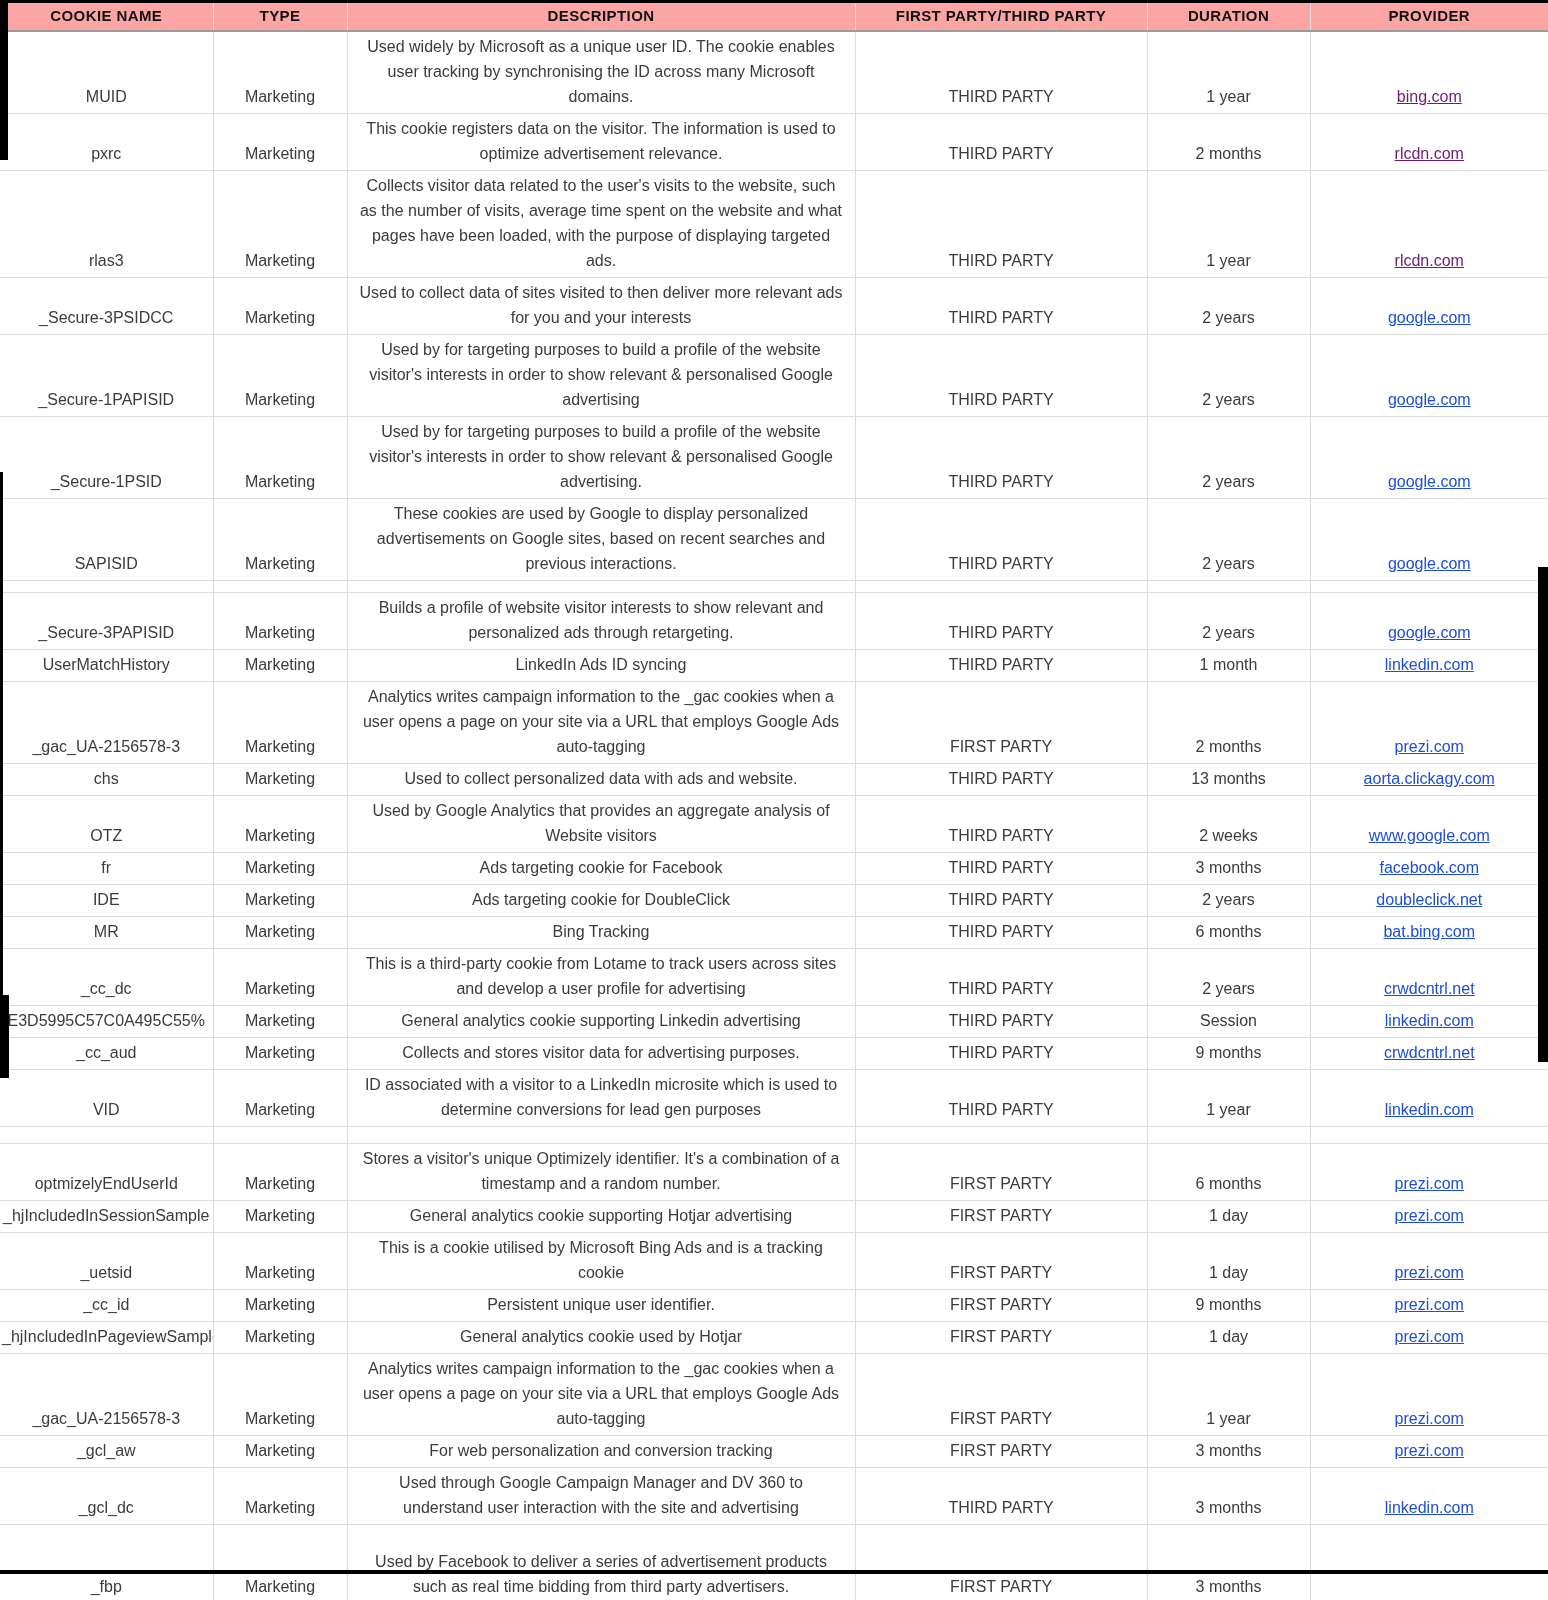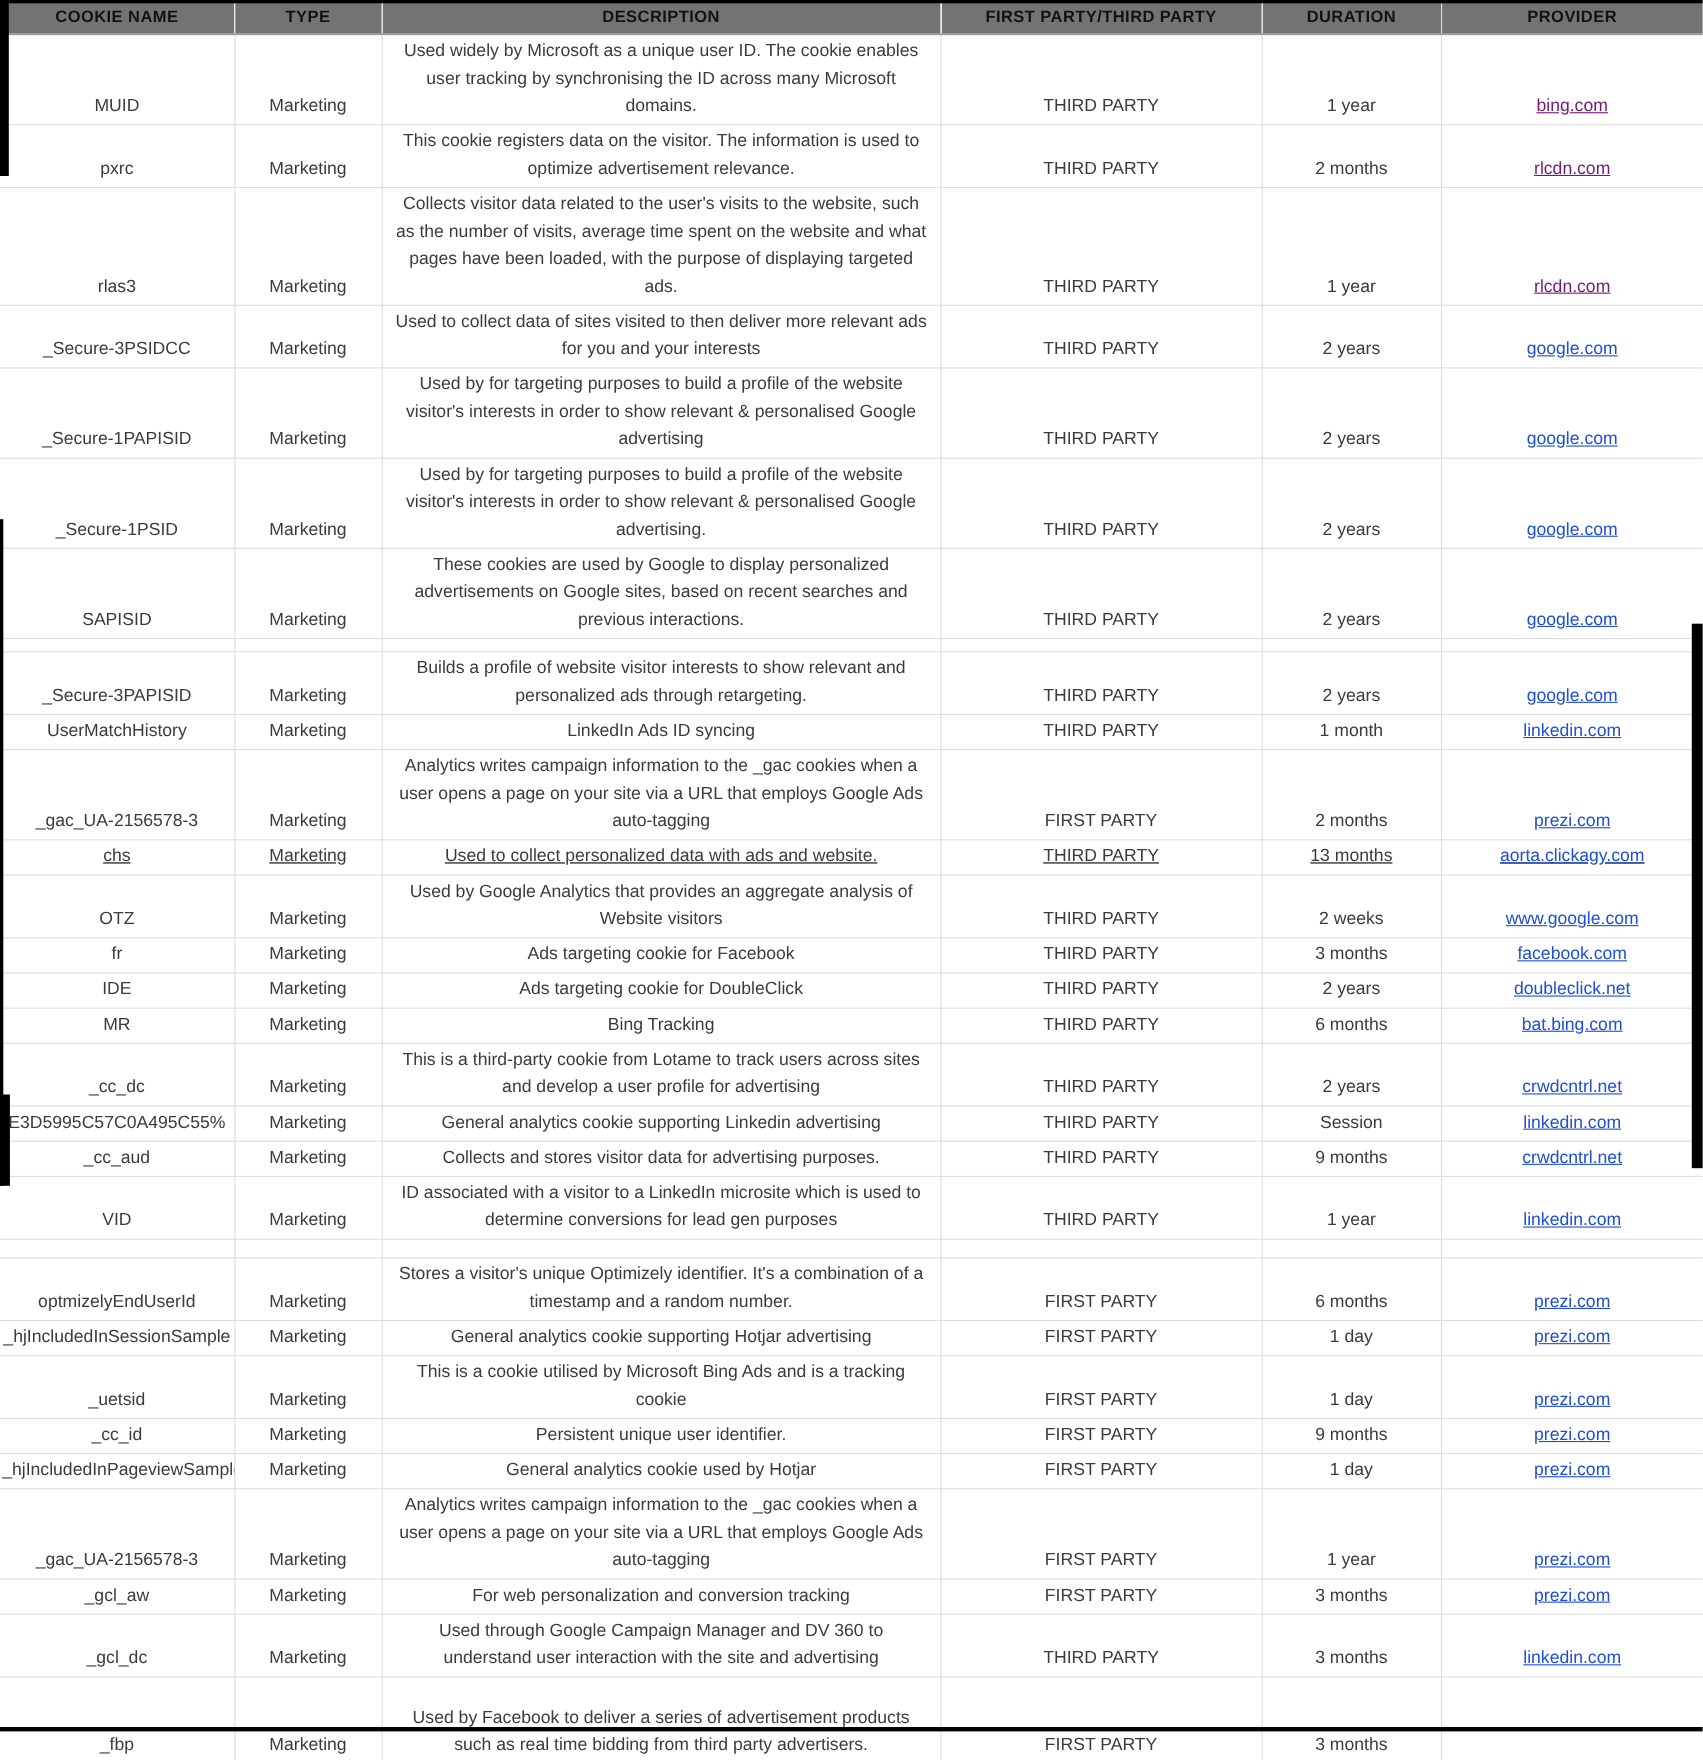--- a/index.html
+++ b/index.html
@@ -16,21 +16,21 @@
     table-layout: fixed;
     width: 1548px;
     margin-top: 2px;
   }
   th, td { border: 1px solid #dcdcdc; box-sizing: border-box; }
   th:first-child, td:first-child { border-left: none; }
   th:last-child, td:last-child { border-right: none; }
   thead th {
     border-top: none;
     border-bottom: 2px solid #9b9b9b;
-    background: #737373;
+    background: #fca5a5;
     color: #121212;
     font-size: 15px;
     font-weight: 700;
     letter-spacing: 0.4px;
     padding: 5px 2px 6px;
     text-align: center;
     white-space: nowrap;
     overflow: hidden;
   }
   td {
@@ -165,21 +165,21 @@
           <td class="provider-cell"><a class="provider link">linkedin.com</a></td>
         </tr>
         <tr style="height: 78px;">
           <td class="cookie-name-cell">_gac_UA-2156578-3</td>
           <td class="type-cell">Marketing</td>
           <td class="description-cell">Analytics writes campaign information to the _gac cookies when a user opens a page on your site via a URL that employs Google Ads auto-tagging</td>
           <td class="party-cell">FIRST PARTY</td>
           <td class="duration-cell">2 months</td>
           <td class="provider-cell"><a class="provider link">prezi.com</a></td>
         </tr>
-        <tr style="height: 29px; text-decoration: underline;">
+        <tr style="height: 29px;">
           <td class="cookie-name-cell">chs</td>
           <td class="type-cell">Marketing</td>
           <td class="description-cell">Used to collect personalized data with ads and website.</td>
           <td class="party-cell">THIRD PARTY</td>
           <td class="duration-cell">13 months</td>
           <td class="provider-cell"><a class="provider link">aorta.clickagy.com</a></td>
         </tr>
         <tr style="height: 54px;">
           <td class="cookie-name-cell">OTZ</td>
           <td class="type-cell">Marketing</td>

